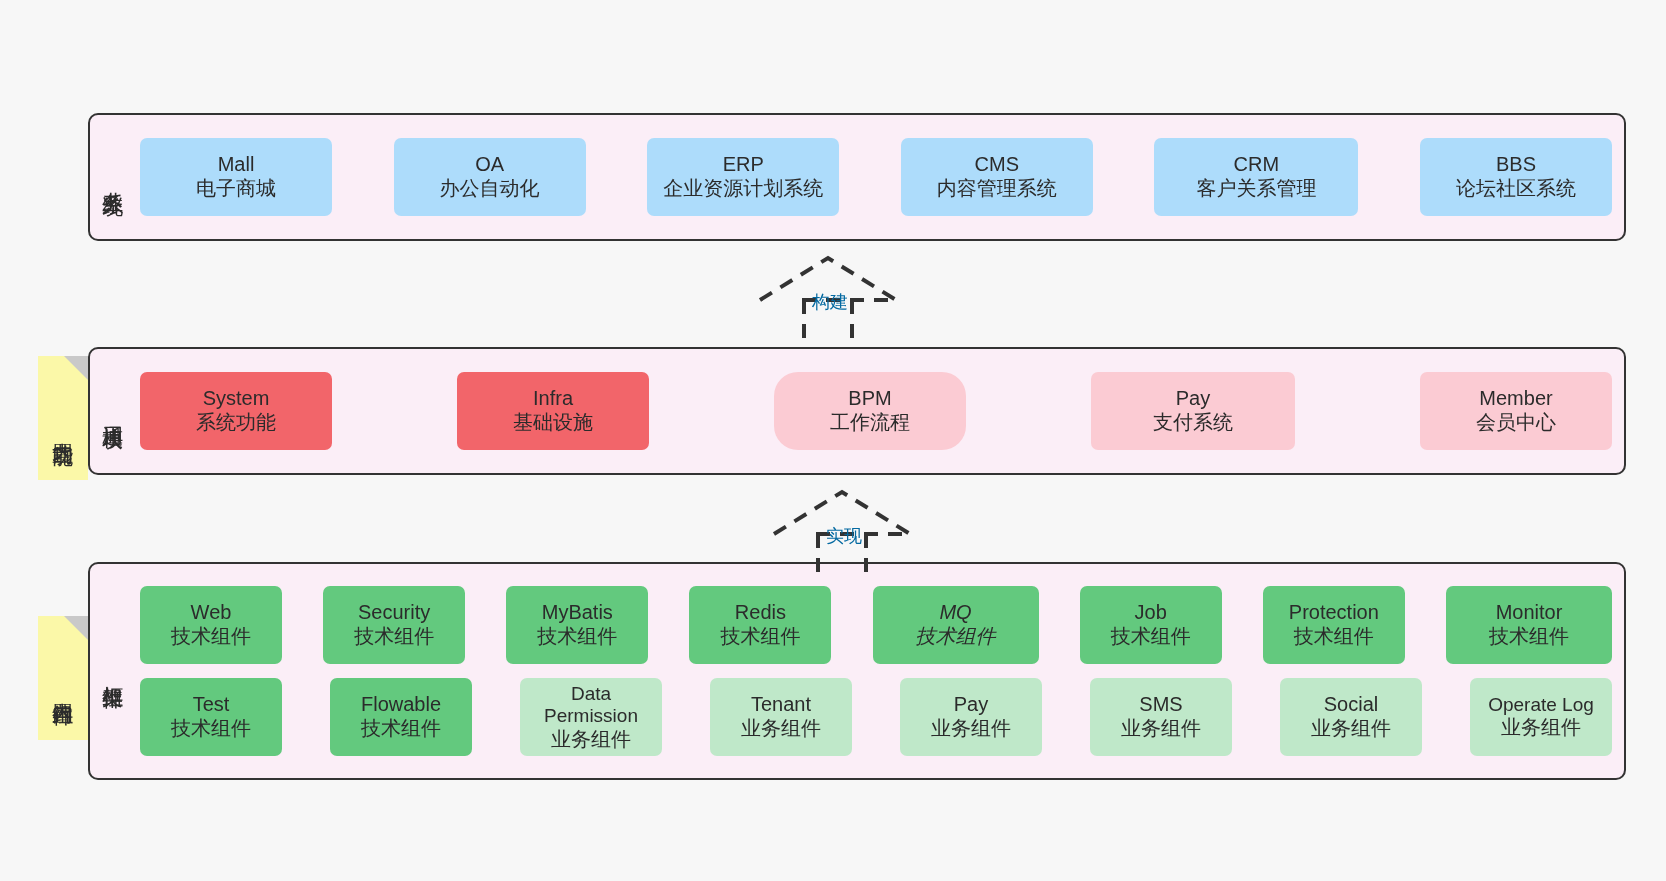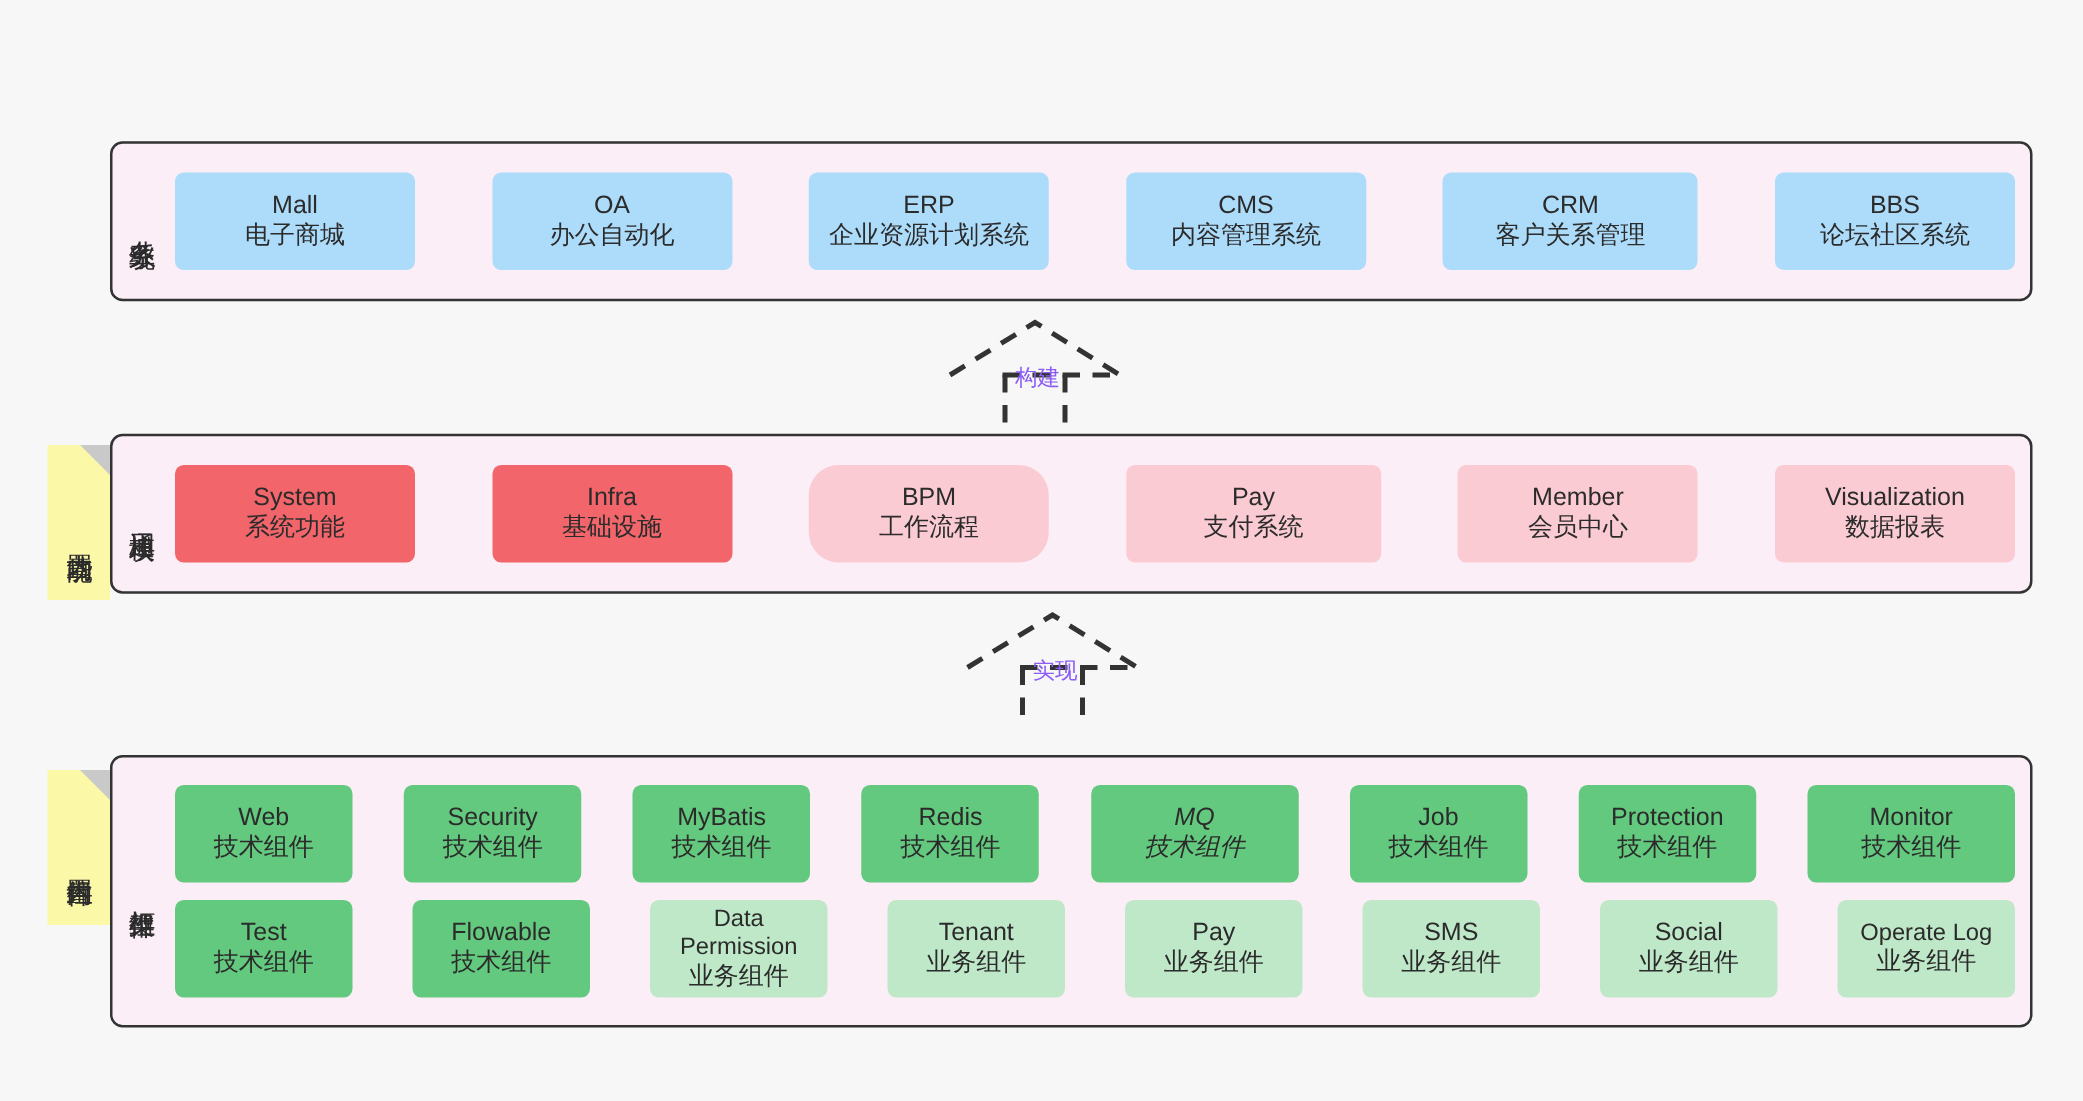--- a/index.html
+++ b/index.html
@@ -108,21 +108,21 @@
     writing-mode:horizontal-tb;
   }
 
   
   .arrow{position:absolute;z-index:3;}
   .arrow .lbl{
     position:absolute;
     left:50%;
     transform:translateX(-50%);
     font-size:18px;
-    color:#8b5cf6;
+    color:#0369a1;
     background:transparent;
     white-space:nowrap;
   }
 </style>
 </head>
 <body>
 
 <div class="canvas">
 
   <div class="layer" style="left:88px;top:113px;width:1538px;height:128px;">
@@ -199,44 +199,40 @@
       <div class="card c-pink" style="width:204px;height:78px;">
         <span class="en">Pay</span>
         <span class="cn">支付系统</span>
       </div>
 
       <div class="card c-pink" style="width:192px;height:78px;">
         <span class="en">Member</span>
         <span class="cn">会员中心</span>
       </div>
 
-      <div class="card c-pink" style="width:192px;height:78px;">
-        <span class="en">Visualization</span>
-        <span class="cn">数据报表</span>
-      </div>
 
     </div>
   </div>
 
   <div class="arrow" style="left:766px;top:486px;width:170px;height:95px;">
     <svg width="170" height="95" viewBox="0 0 170 95">
       <path d="M 8 48 L 76 6 L 144 48" fill="none" stroke="#333333" stroke-width="4" stroke-dasharray="14,10" stroke-linecap="butt"></path>
       <path d="M 50 48 L 144 48" fill="none" stroke="#333333" stroke-width="4" stroke-dasharray="14,10"></path>
       <path d="M 52 48 L 52 95" fill="none" stroke="#333333" stroke-width="4" stroke-dasharray="14,10"></path>
       <path d="M 100 48 L 100 95" fill="none" stroke="#333333" stroke-width="4" stroke-dasharray="14,10"></path>
     </svg>
     <span class="lbl" style="top:38px;left:78px;">实现</span>
   </div>
 
   <div class="note" style="left:38px;top:616px;width:50px;height:124px;">
     <span class="fold"></span>
     <span>内置组件</span>
   </div>
 
-  <div class="layer" style="left:88px;top:604px;width:1538px;height:218px;">
+  <div class="layer" style="left:88px;top:562px;width:1538px;height:218px;">
     <div class="layer-title">框架组件</div>
     <div class="layer-body two-rows">
 
       <div class="row">
         <div class="card c-green" style="width:142px;height:78px;">
           <span class="en">Web</span>
           <span class="cn">技术组件</span>
         </div>
         <div class="card c-green" style="width:142px;height:78px;">
           <span class="en">Security</span>

